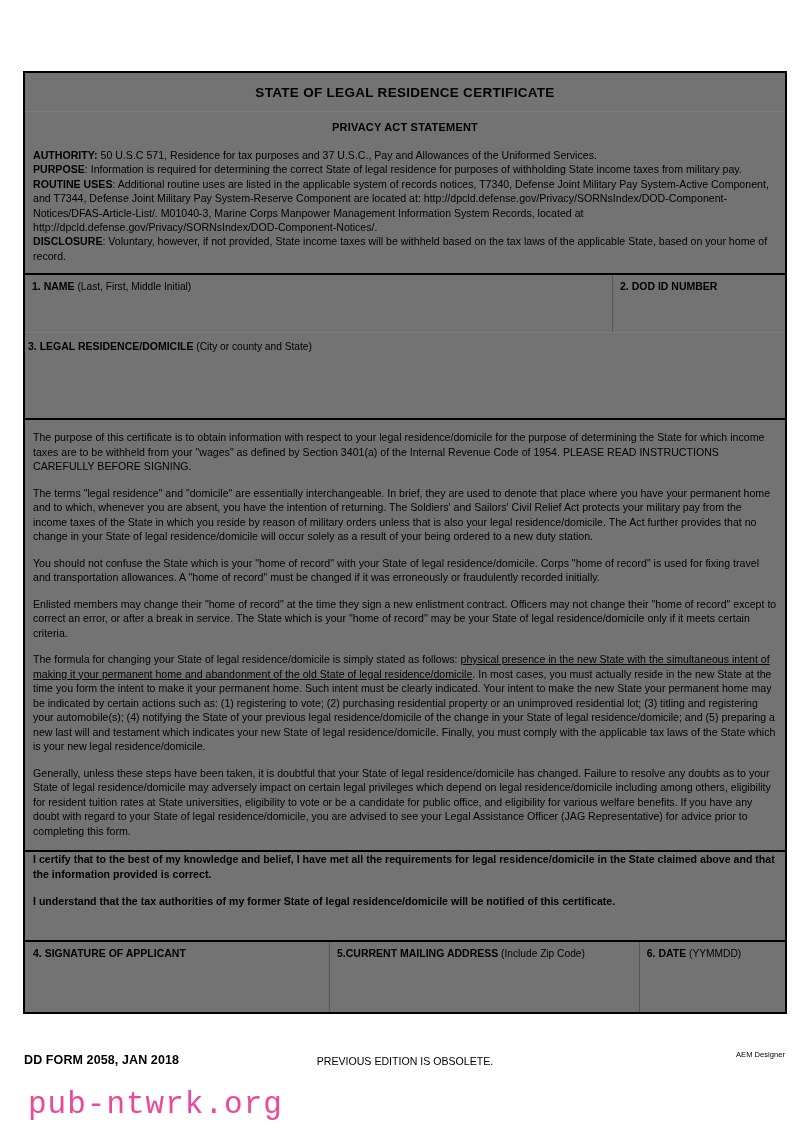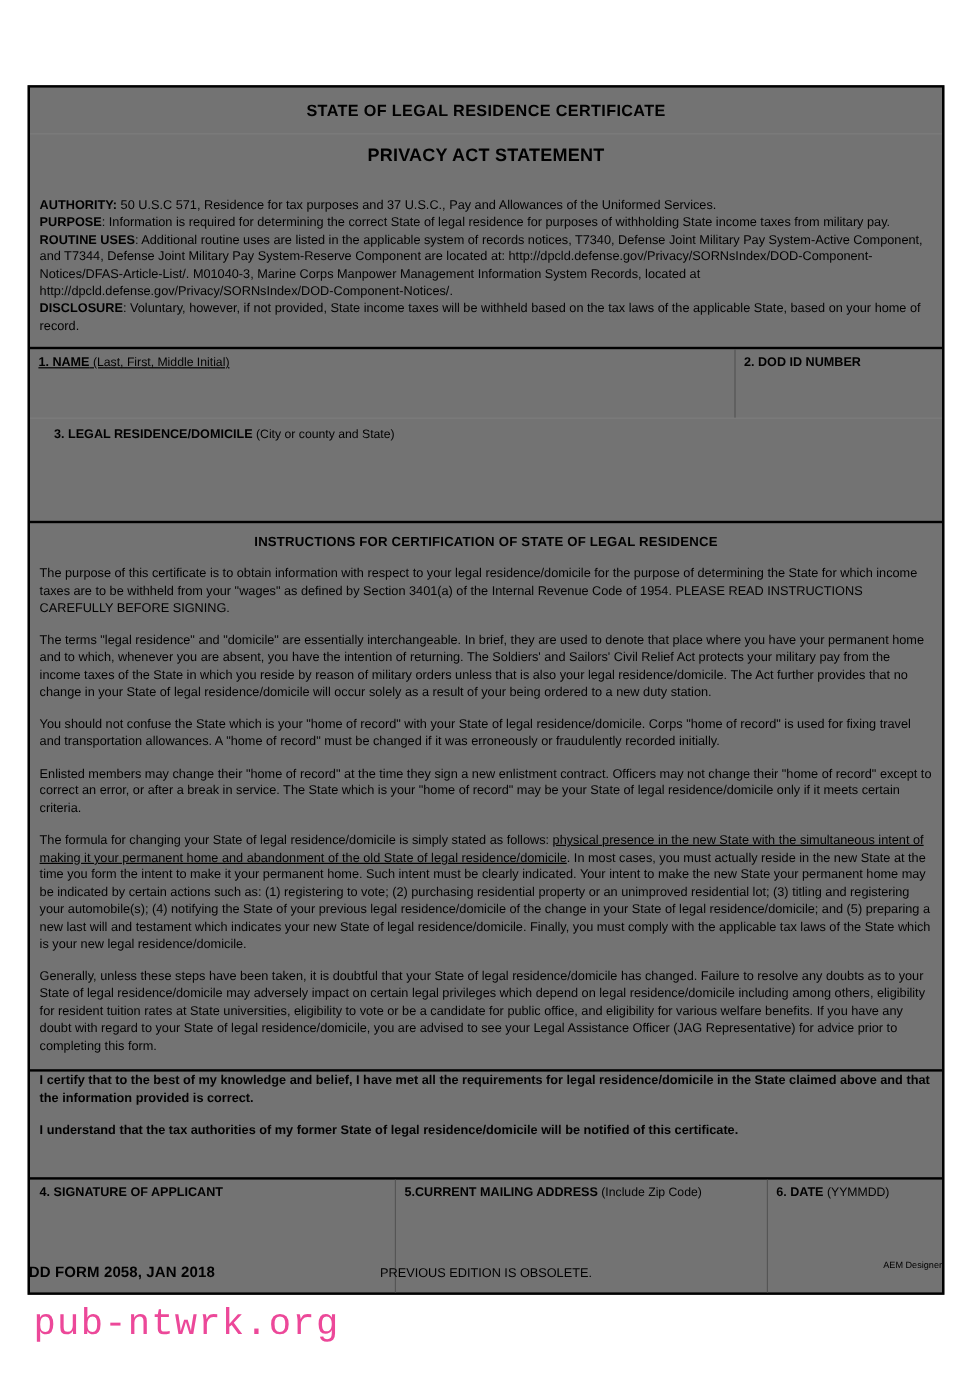--- a/index.html
+++ b/index.html
@@ -48,24 +48,24 @@
     font-weight: bold;
     letter-spacing: 0.3px;
   }
 
   
   .privacy-band {
     padding: 9px 8px 10px 8px;
   }
   .privacy-heading {
     text-align: center;
-    font-size: 15px;
+    font-size: 11px;
     font-weight: bold;
     letter-spacing: 0.2px;
-    margin-bottom: 26px;
+    margin-bottom: 15px;
   }
   .privacy-body {
     font-size: 10.6px;
     line-height: 1.36;
     text-align: left;
   }
   .privacy-body .lbl { font-weight: bold; }
 
   
   .field-row {
@@ -81,23 +81,23 @@
   .fl-label {
     font-size: 10.5px;
     font-weight: bold;
     white-space: nowrap;
   }
   .fl-hint {
     font-weight: normal;
     font-size: 10.2px;
   }
 
-  #name-cell   { width: 587px; height: 57px; text-decoration: underline; }
+  #name-cell   { width: 587px; height: 57px; }
   #dodid-cell  { width: 147px; height: 57px; }
-  #residence-cell { width: 100%; height: 85px; padding-left: 20px; padding-top: 7px; }
+  #residence-cell { width: 100%; height: 85px; padding-left: 3px; padding-top: 7px; }
 
   
   .instr-band {
     padding: 10px 8px 12px 8px;
   }
   .instr-heading {
     text-align: center;
     font-size: 11px;
     font-weight: bold;
     margin-bottom: 13px;
@@ -119,21 +119,21 @@
     font-weight: bold;
   }
   .certify-p {
     font-size: 10.6px;
     line-height: 1.37;
     margin: 0 0 13px 0;
   }
   .certify-p:last-child { margin-bottom: 0; }
 
   
-  #sig-row { height: 94px; gap: 20px; }
+  #sig-row { height: 70px; gap: 20px; }
   #sig-cell  { width: 300px; }
   #addr-cell { width: 306px; }
   #date-cell { width: 154px; }
   #sig-cell .fl-label { padding-left: 1px; }
 
   
   #footer {
     position: absolute;
     left: 23px;
     top: 1053px;
@@ -210,21 +210,20 @@
 
   <div class="field-row">
     <div class="field-cell" id="residence-cell">
       <div class="fl-label"><span>3. LEGAL RESIDENCE/DOMICILE</span><span class="fl-hint"> (City or county and State)</span></div>
       <div></div>
     </div>
   </div>
   <div class="rule-dark"></div>
 
   <div class="instr-band">
-    <div class="instr-heading">INSTRUCTIONS FOR CERTIFICATION OF STATE OF LEGAL RESIDENCE</div>
 
     <p class="instr-p">The purpose of this certificate is to obtain information with respect to your legal residence/domicile for the purpose of determining the State for which income taxes are to be withheld from your "wages" as defined by Section 3401(a) of the Internal Revenue Code of 1954. PLEASE READ INSTRUCTIONS CAREFULLY BEFORE SIGNING.</p>
     <p class="instr-p">The terms "legal residence" and "domicile" are essentially interchangeable. In brief, they are used to denote that place where you have your permanent home and to which, whenever you are absent, you have the intention of returning. The Soldiers' and Sailors' Civil Relief Act protects your military pay from the income taxes of the State in which you reside by reason of military orders unless that is also your legal residence/domicile. The Act further provides that no change in your State of legal residence/domicile will occur solely as a result of your being ordered to a new duty station.</p>
     <p class="instr-p">You should not confuse the State which is your "home of record" with your State of legal residence/domicile. Corps "home of record" is used for fixing travel and transportation allowances. A "home of record" must be changed if it was erroneously or fraudulently recorded initially.</p>
     <p class="instr-p">Enlisted members may change their "home of record" at the time they sign a new enlistment contract. Officers may not change their "home of record" except to correct an error, or after a break in service. The State which is your "home of record" may be your State of legal residence/domicile only if it meets certain criteria.</p>
 
     <p class="instr-p"><span>The formula for changing your State of legal residence/domicile is simply stated as follows: </span><span class="u">physical presence in the new State with the simultaneous intent of making it your permanent home and abandonment of the old State of legal residence/domicile</span><span>.  In most cases, you must actually reside in the new State at the time you form the intent to make it your permanent home. Such intent must be clearly indicated. Your intent to make the new State your permanent home may be indicated by certain actions such as: (1) registering to vote; (2) purchasing residential property or an unimproved residential lot; (3) titling and registering your automobile(s); (4) notifying the State of your previous legal residence/domicile of the change in your State of legal residence/domicile; and (5) preparing a new last will and testament which indicates your new State of legal residence/domicile. Finally, you must comply with the applicable tax laws of the State which is your new legal residence/domicile.</span></p>
 
     <p class="instr-p">Generally, unless these steps have been taken, it is doubtful that your State of legal residence/domicile has changed. Failure to resolve any doubts as to your State of legal residence/domicile may adversely impact on certain legal privileges which depend on legal residence/domicile including among others, eligibility for resident tuition rates at State universities, eligibility to vote or be a candidate for public office, and eligibility for various welfare benefits. If you have any doubt with regard to your State of legal residence/domicile, you are advised to see your Legal Assistance Officer (JAG Representative) for advice prior to completing this form.</p>
   </div>

